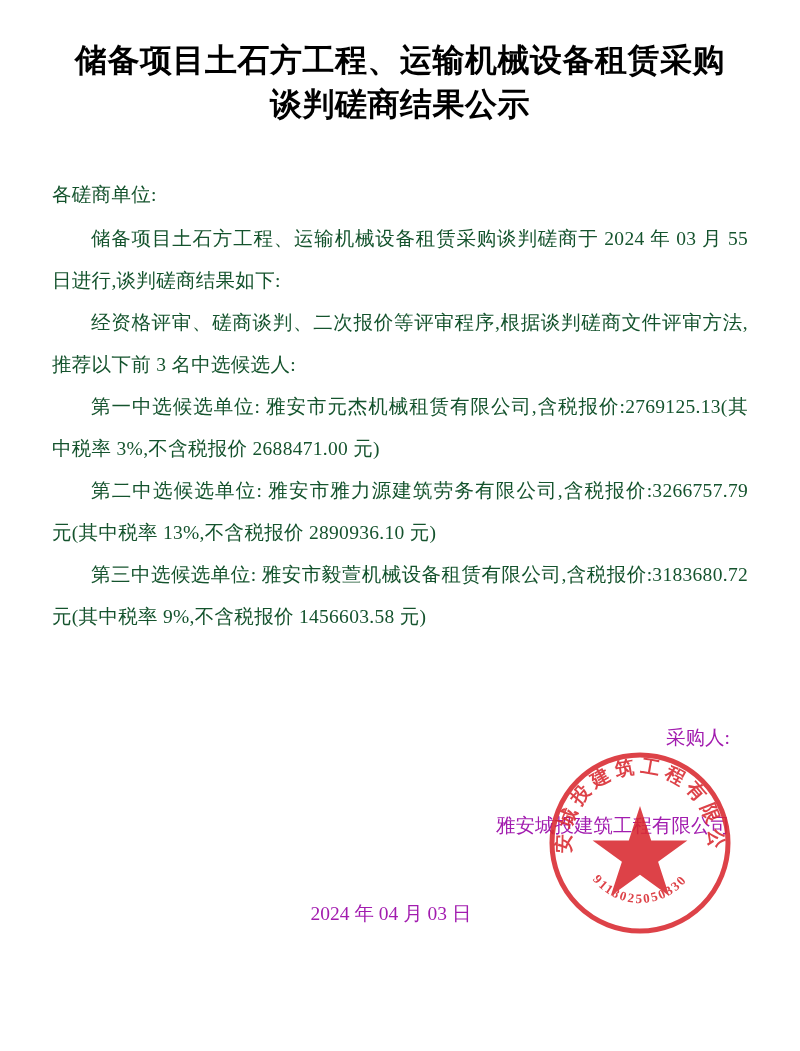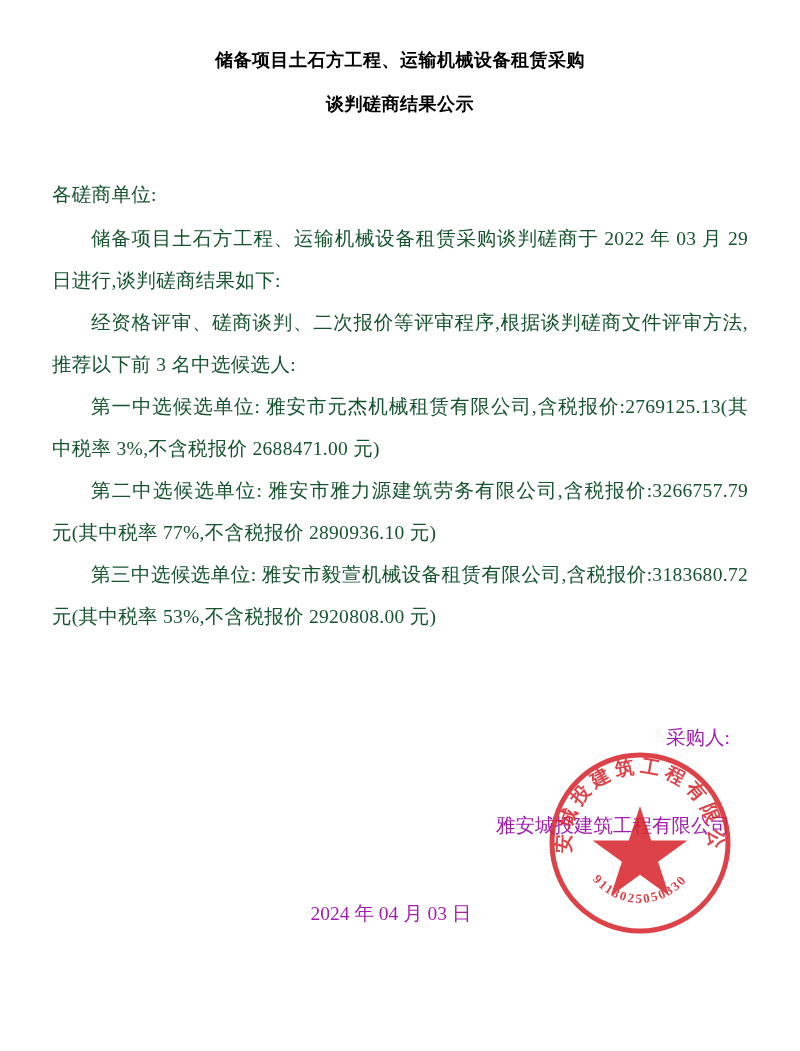--- a/index.html
+++ b/index.html
@@ -17,21 +17,21 @@
   }
   .page {
     position: relative;
     width: 800px;
     height: 1051px;
     box-sizing: border-box;
     padding: 38px 52px 0 52px;
   }
   .doc-title {
     text-align: center;
-    font-size: 18px;
+    font-size: 32px;
     font-weight: bold;
     line-height: 44px;
     letter-spacing: 0.5px;
     margin: 0 auto;
     width: 660px;
     color: #000;
   }
   .title-line-2 {
     text-align: center;
   }
@@ -91,25 +91,25 @@
 
 <div class="page">
 
   <div class="doc-title">
     <div>储备项目土石方工程、运输机械设备租赁采购</div>
     <div class="title-line-2">谈判磋商结果公示</div>
   </div>
 
   <div class="body-block">
     <p class="salutation">各磋商单位:</p>
-    <p class="para">储备项目土石方工程、运输机械设备租赁采购谈判磋商于 2022 年 03 月 29 日进行,谈判磋商结果如下:</p>
+    <p class="para">储备项目土石方工程、运输机械设备租赁采购谈判磋商于 2024 年 03 月 55 日进行,谈判磋商结果如下:</p>
     <p class="para">经资格评审、磋商谈判、二次报价等评审程序,根据谈判磋商文件评审方法,推荐以下前 3 名中选候选人:</p>
     <p class="para">第一中选候选单位: 雅安市元杰机械租赁有限公司,含税报价:2769125.13(其中税率 3%,不含税报价 2688471.00 元)</p>
-    <p class="para">第二中选候选单位: 雅安市雅力源建筑劳务有限公司,含税报价:3266757.79 元(其中税率 77%,不含税报价 2890936.10 元)</p>
-    <p class="para">第三中选候选单位: 雅安市毅萱机械设备租赁有限公司,含税报价:3183680.72 元(其中税率 53%,不含税报价 2920808.00 元)</p>
+    <p class="para">第二中选候选单位: 雅安市雅力源建筑劳务有限公司,含税报价:3266757.79 元(其中税率 13%,不含税报价 2890936.10 元)</p>
+    <p class="para">第三中选候选单位: 雅安市毅萱机械设备租赁有限公司,含税报价:3183680.72 元(其中税率 9%,不含税报价 1456603.58 元)</p>
   </div>
 
   <div class="sign-block">
     <div class="sign-line">
       <span>采购人:</span>
       <span style="display:inline-block;width:18px"></span>
       <span>雅安城投建筑工程有限公司</span>
     </div>
     <div class="sign-date">2024 年 04 月 03 日</div>
   </div>

